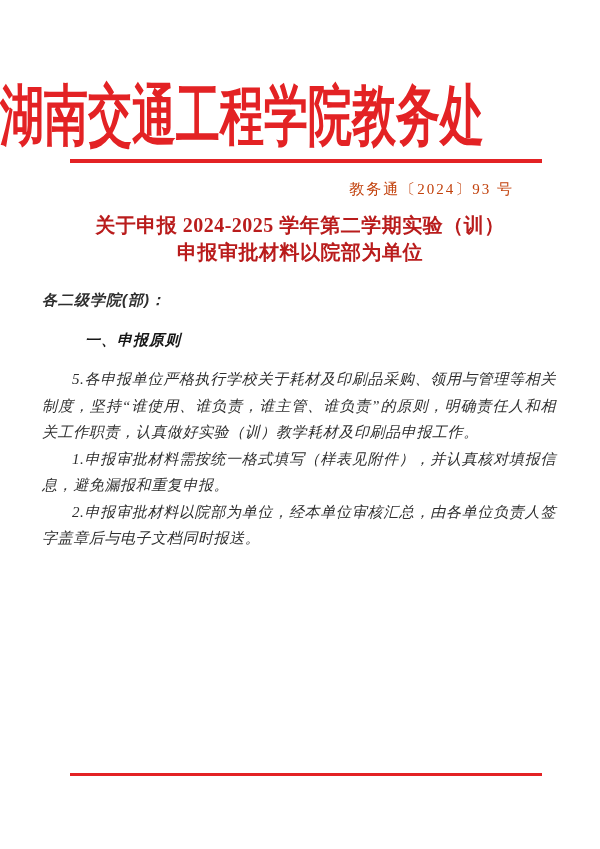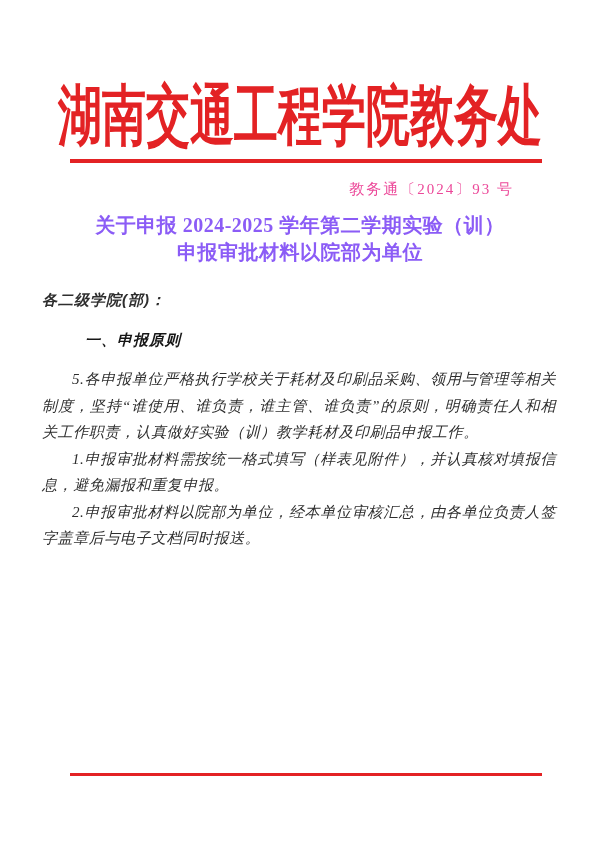--- a/index.html
+++ b/index.html
@@ -14,21 +14,21 @@
     height:849px;
     margin:0 auto;
     background:#ffffff;
     font-family:"Liberation Serif","DejaVu Serif",serif;
     color:var(--ink);
     overflow:hidden;
   }
   
   .letterhead{
     padding-top:106px;
-    text-align:center;
+    text-align:left;
   }
   .letterhead-title{
     display:inline-block;
     font-size:44px;
     line-height:1;
     font-weight:700;
     color:var(--red);
     white-space:nowrap;
     transform:scaleY(1.5);
     transform-origin:center bottom;
@@ -38,31 +38,31 @@
     margin:9px 58px 0 70px;
     height:1px;
     border-top:2px solid var(--red);
     border-bottom:2px solid var(--red);
   }
   
   .doc-number{
     margin:17px 86px 0 0;
     text-align:right;
     font-size:15px;
-    color:#ec4899;
+    color:#c2410c;
     letter-spacing:2px;
   }
   
   .notice-title{
     margin:13px 30px 0 30px;
     text-align:center;
     font-size:20px;
     line-height:27px;
     font-weight:700;
-    color:#8b5cf6;
+    color:#b91c1c;
     letter-spacing:0.5px;
   }
   
   .doc-body{
     margin:21px 44px 0 42px;
     font-size:15px;
     line-height:26.5px;
     text-align:justify;
     text-justify:inter-ideograph;
     letter-spacing:0.6px;

